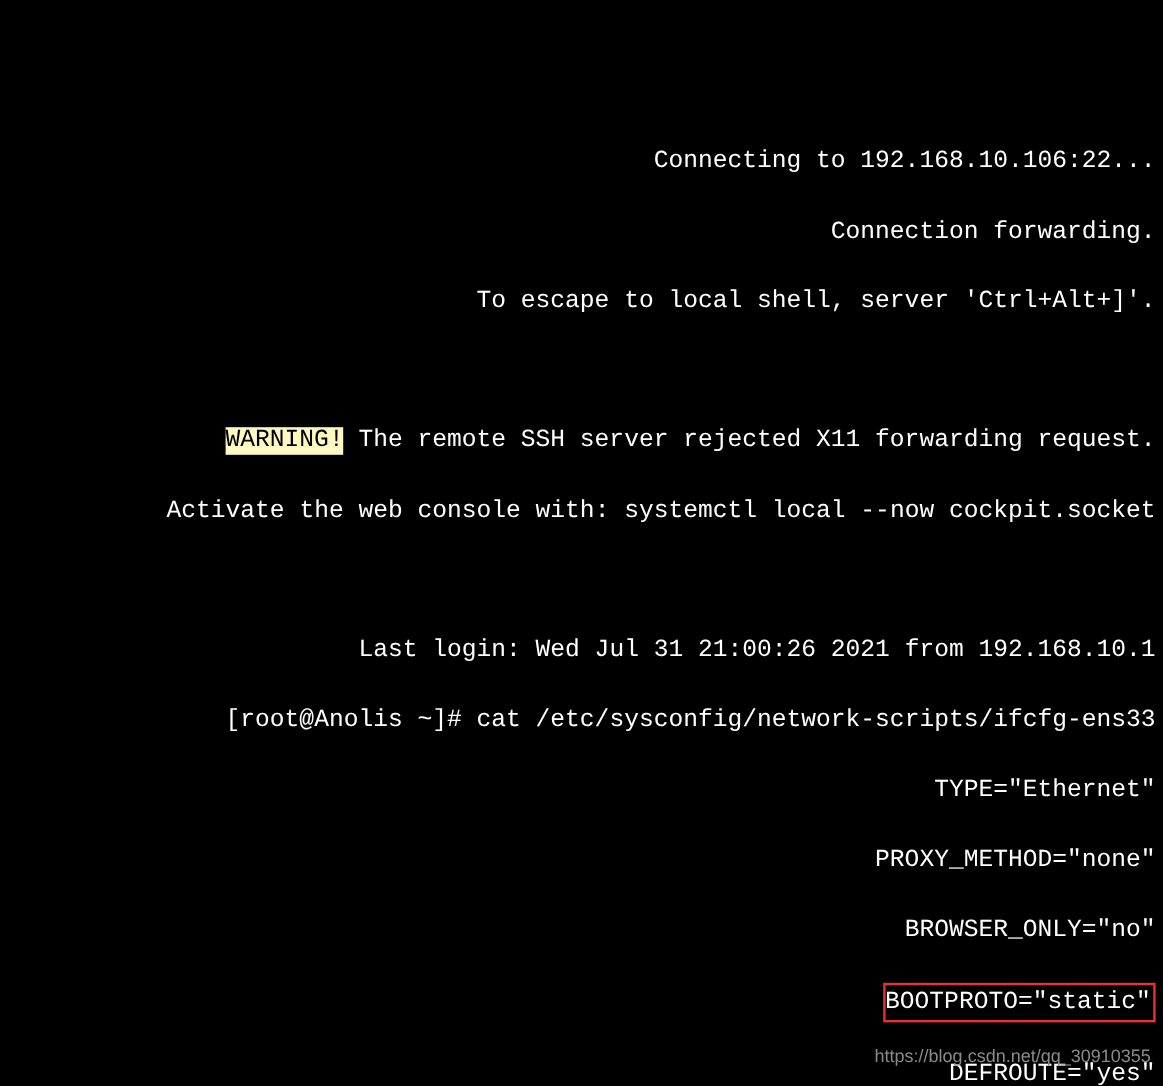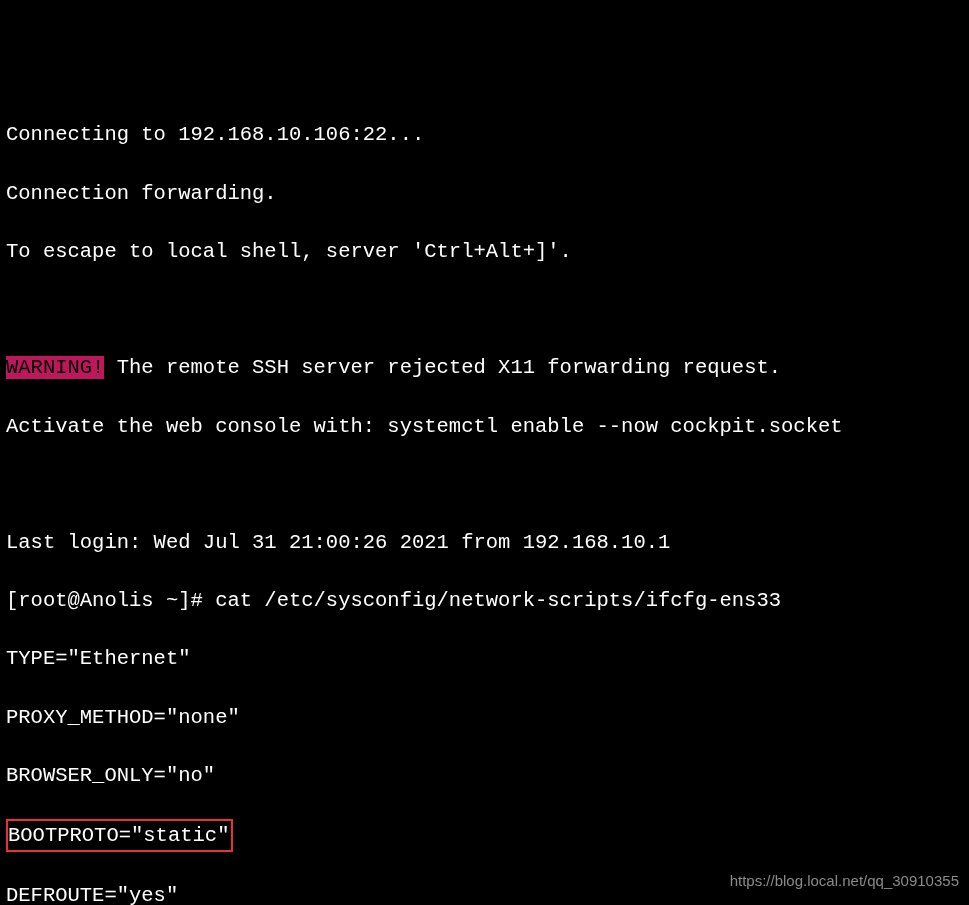--- a/index.html
+++ b/index.html
@@ -9,23 +9,23 @@
     font-family: "Consolas", "Courier New", monospace;
     font-size: 20.5px;
     line-height: 1.42;
     padding: 4px 6px;
     width: 969px;
     height: 905px;
     overflow: hidden;
     position: relative;
     white-space: pre;
   }
-  .line { display: block; }
+  .line { display: block; text-align: right; }
   .inverted {
-    background: #be185d;
+    background: #fef9c3;
     color: #000;
   }
   .boxed {
     border: 2px solid #e83232;
     display: inline-block;
     line-height: 1.42;
   }
   .box-tight { padding: 0 2px 0 0; }
   .watermark {
     position: absolute;
@@ -41,21 +41,21 @@
 </head>
 <body>
 
 
 
 <span class="line">Connecting to 192.168.10.106:22...</span>
 <span class="line">Connection forwarding.</span>
 <span class="line">To escape to local shell, server 'Ctrl+Alt+]'.</span>
 <div class="blank"></div>
 <span class="line"><span class="inverted">WARNING!</span><span> The remote SSH server rejected X11 forwarding request.</span></span>
-<span class="line">Activate the web console with: systemctl enable --now cockpit.socket</span>
+<span class="line">Activate the web console with: systemctl local --now cockpit.socket</span>
 <div class="blank"></div>
 <span class="line">Last login: Wed Jul 31 21:00:26 2021 from 192.168.10.1</span>
 <span class="line">[root@Anolis ~]# cat /etc/sysconfig/network-scripts/ifcfg-ens33</span>
 <span class="line">TYPE="Ethernet"</span>
 <span class="line">PROXY_METHOD="none"</span>
 <span class="line">BROWSER_ONLY="no"</span>
 <span class="line"><span class="boxed box-tight">BOOTPROTO="static"</span></span>
 <span class="line">DEFROUTE="yes"</span>
 
 
@@ -64,16 +64,16 @@
 
 
 
 
 
 
 
 
 
 
-<div class="watermark">https://blog.local.net/qq_30910355</div>
+<div class="watermark">https://blog.csdn.net/qq_30910355</div>
 
 
 
 
 </body></html>

